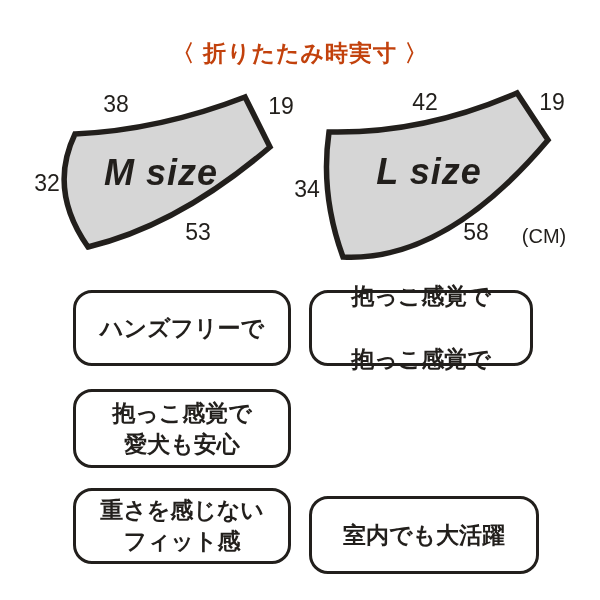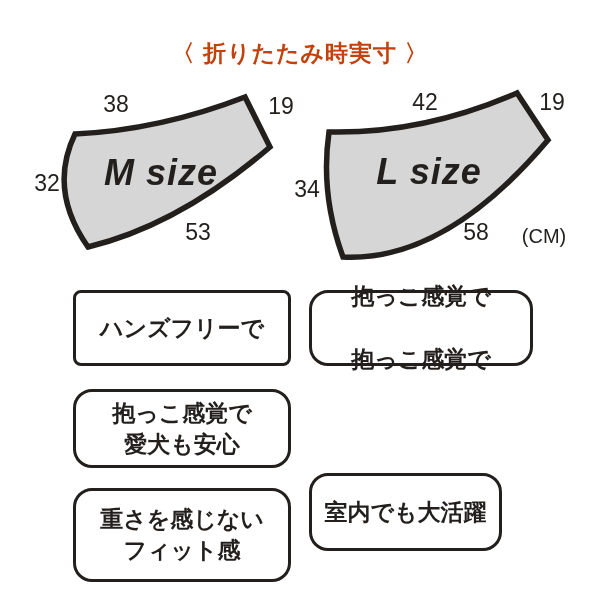--- a/index.html
+++ b/index.html
@@ -75,26 +75,26 @@
   }
   .feature-line {
     font-size: 23px;
     font-weight: 700;
     line-height: 31px;
     color: #221f1c;
     text-align: center;
     white-space: nowrap;
   }
   
-  .b1 { left: 73px;  top: 290px; width: 218px; height: 76px; border-radius: 8px; }
+  .b1 { left: 73px;  top: 290px; width: 218px; height: 76px; }
   .b2 { left: 309px; top: 290px; width: 224px; height: 76px; gap: 32px; }
   .b3 { left: 73px;  top: 389px; width: 218px; height: 79px; }
   .b4 { left: 309px; top: 389px; width: 215px; height: 79px; }
-  .b5 { left: 73px;  top: 488px; width: 218px; height: 94px; }
-  .b6 { left: 309px; top: 473px; width: 193px; height: 78px; }
+  .b5 { left: 73px;  top: 488px; width: 218px; height: 76px; }
+  .b6 { left: 309px; top: 496px; width: 230px; height: 78px; }
 </style>
 </head>
 <body>
 
 <div class="canvas">
 
   <div class="title">〈 折りたたみ時実寸 〉</div>
 
   <svg class="diagram-svg" viewBox="0 0 600 280" xmlns="http://www.w3.org/2000/svg">
 

